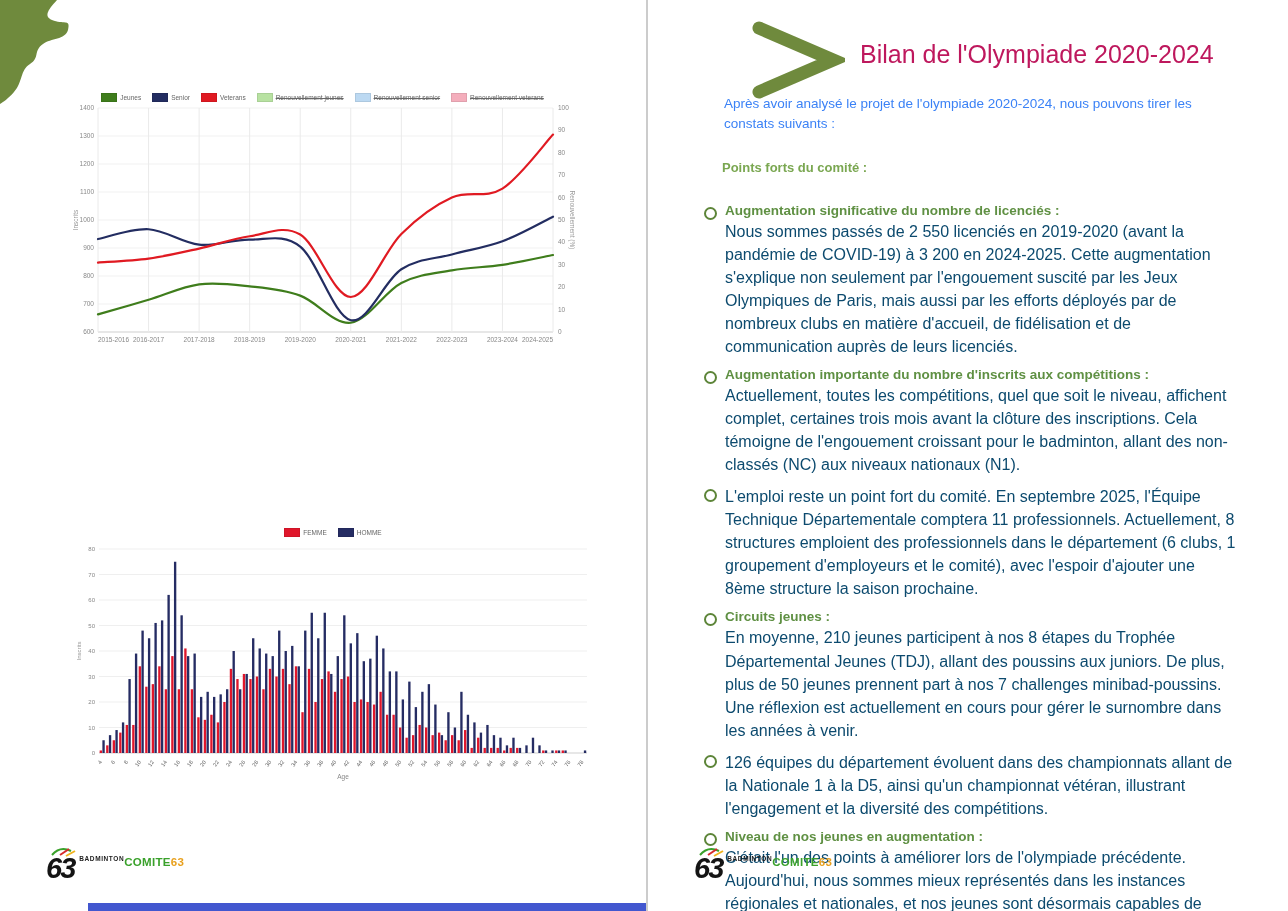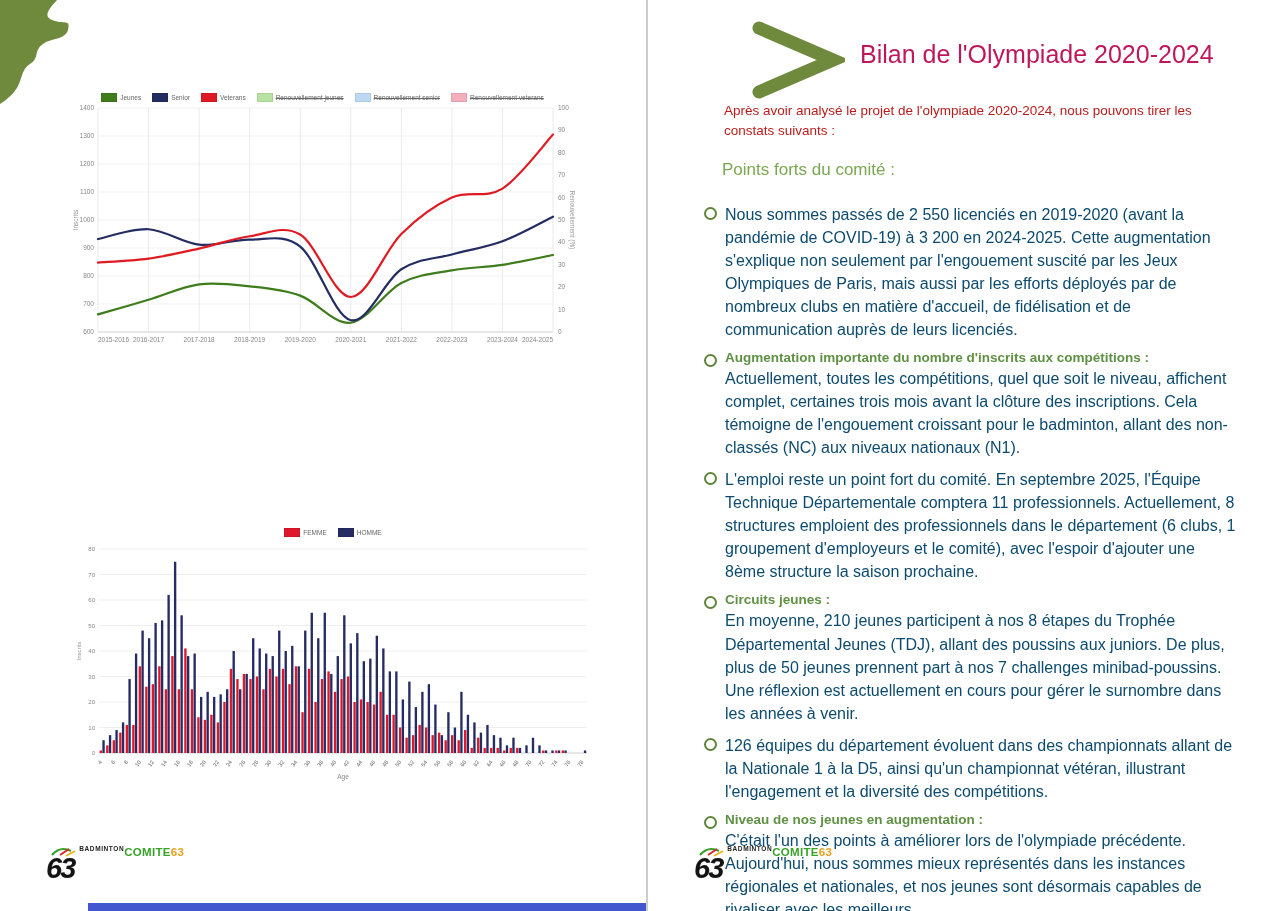--- a/index.html
+++ b/index.html
@@ -11,31 +11,31 @@
   
   .chart-block{position:absolute}
   .legend{display:flex;justify-content:center;align-items:center;gap:11px;
           font-size:6.5px;color:#666;height:10px;white-space:nowrap}
   .lg-item{display:inline-flex;align-items:center;gap:3px}
   .sw{width:14px;height:7px;display:inline-block;border:1px solid rgba(0,0,0,.08)}
   svg text{font-family:"Liberation Sans",sans-serif}
 
   
   .page-title{left:860px;top:40px;font-size:25px;color:#be185d;font-weight:500;white-space:nowrap}
-  .intro{left:724px;top:101px;width:512px;font-size:13.5px;line-height:1.5;color:#b91c1c}
-  .section-heading{left:722px;top:160px;font-size:17px;color:#7aa751;font-weight:400}
+  .intro{left:724px;top:94px;width:512px;font-size:13.5px;line-height:1.5;color:#3b82f6}
+  .section-heading{left:722px;top:160px;font-size:13px;color:#7aa751;font-weight:700}
   .bullets{left:704px;top:203px;width:534px;display:flex;flex-direction:column;gap:9px}
   .bullet{display:flex}
   .ring{width:9px;height:9px;border:2.6px solid #5d8539;border-radius:50%;
         margin:4px 8px 0 0;flex:none;background:#fff}
   .b-title{font-size:13.5px;color:#5f9043;font-weight:600;margin-bottom:2px}
   .b-body{font-size:16px;color:#0c4a6e;line-height:1.44}
 
   
-  .logo{position:absolute;display:flex;align-items:flex-start;gap:5px}
+  .logo{position:absolute;display:flex;align-items:center;gap:5px}
   .logo-63wrap{position:relative;padding-top:10px}
   .logo-63{font-size:29px;font-weight:700;font-style:italic;color:#141414;line-height:.85;letter-spacing:-2px}
   .logo-swoosh{position:absolute;top:0;left:4px}
   .logo-col{display:flex;line-height:1.05;padding-bottom:2px}
   .logo-badminton{font-size:6.5px;font-weight:700;color:#1c1c1c;letter-spacing:.6px}
   .logo-comite{font-size:11.5px;font-weight:800;color:#3aa12b;letter-spacing:.3px}
   .logo-comite .accent{color:#e8a01d}
 
   .scrollbar{left:88px;top:903px;width:560px;height:8px;background:#4257cf}
 </style>
@@ -372,20 +372,21 @@
 <div class="abs page-title">Bilan de l'Olympiade 2020-2024</div>
 
 <div class="abs intro">Après avoir analysé le projet de l'olympiade 2020-2024, nous pouvons tirer les constats suivants :</div>
 
 <div class="abs section-heading">Points forts du comité :</div>
 
 <div class="abs bullets">
   <div class="bullet">
     <span class="ring"></span>
     <div>
+        <div class="b-title">Augmentation significative du nombre de licenciés :</div>
          <div class="b-body">Nous sommes passés de 2 550 licenciés en 2019-2020 (avant la pandémie de COVID-19) à 3 200 en 2024-2025. Cette augmentation s'explique non seulement par l'engouement suscité par les Jeux Olympiques de Paris, mais aussi par les efforts déployés par de nombreux clubs en matière d'accueil, de fidélisation et de communication auprès de leurs licenciés.</div>
       </div>
   </div>
   <div class="bullet">
     <span class="ring"></span>
     <div>
         <div class="b-title">Augmentation importante du nombre d'inscrits aux compétitions :</div>
          <div class="b-body">Actuellement, toutes les compétitions, quel que soit le niveau, affichent complet, certaines trois mois avant la clôture des inscriptions. Cela témoigne de l'engouement croissant pour le badminton, allant des non-classés (NC) aux niveaux nationaux (N1).</div>
       </div>
   </div>

